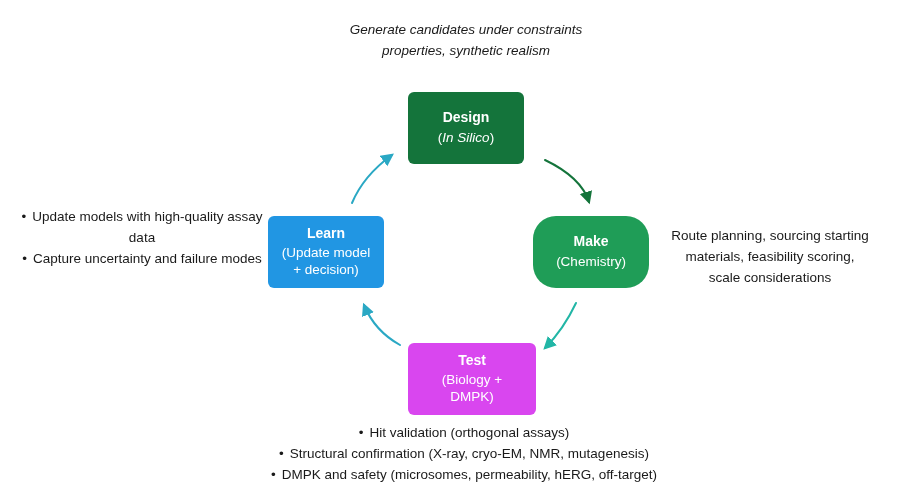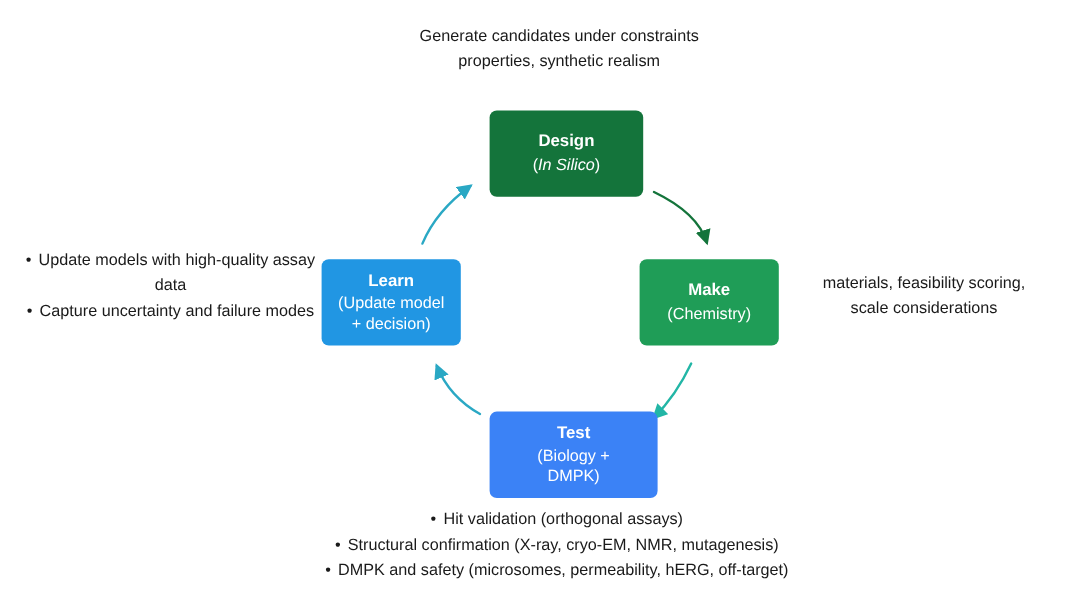--- a/index.html
+++ b/index.html
@@ -39,57 +39,59 @@
     font-size: 13.5px;
     font-weight: normal;
   }
   .node .sub em {
     font-style: italic;
   }
 
   #node-design {
     left: 408px;
     top: 92px;
-    width: 128px;
+    width: 116px;
     height: 72px;
     background: #14743b;
   }
   #node-make {
     left: 533px;
     top: 216px;
     width: 116px;
     height: 72px;
     background: #1f9d57;
+    border-radius: 23px;
   }
   #node-test {
     left: 408px;
     top: 343px;
-    width: 140px;
-    height: 72px;
-    background: #3b82f6;
+    width: 128px;
+    height: 72px;
+    background: #d946ef;
   }
   #node-learn {
     left: 268px;
     top: 216px;
     width: 116px;
     height: 72px;
     background: #2196e3;
   }
 
   .annot {
     position: absolute;
     font-size: 13.5px;
     line-height: 1.55;
     color: #1a1a1a;
   }
   #annot-design {
     left: 318px;
     top: 20px;
     width: 296px;
     text-align: center;
+    font-style: italic;
   }
   #annot-make {
     left: 656px;
     top: 226px;
     width: 228px;
     text-align: center;
   }
   #annot-test {
     left: 240px;
     top: 423px;
@@ -175,20 +177,21 @@
     <div class="sub">(Update model</div>
     <div class="sub">+ decision)</div>
   </div>
 
   <div class="annot" id="annot-design">
     <span class="line">Generate candidates under constraints</span>
     <span class="line">properties, synthetic realism</span>
   </div>
 
   <div class="annot" id="annot-make">
+    <span class="line">Route planning, sourcing starting</span>
     <span class="line">materials, feasibility scoring,</span>
     <span class="line">scale considerations</span>
   </div>
 
   <div class="annot" id="annot-test">
     <ul>
       <li><span class="bullet">•</span><span>Hit validation (orthogonal assays)</span></li>
       <li><span class="bullet">•</span><span>Structural confirmation (X-ray, cryo-EM, NMR, mutagenesis)</span></li>
       <li><span class="bullet">•</span><span>DMPK and safety (microsomes, permeability, hERG, off-target)</span></li>
     </ul>

